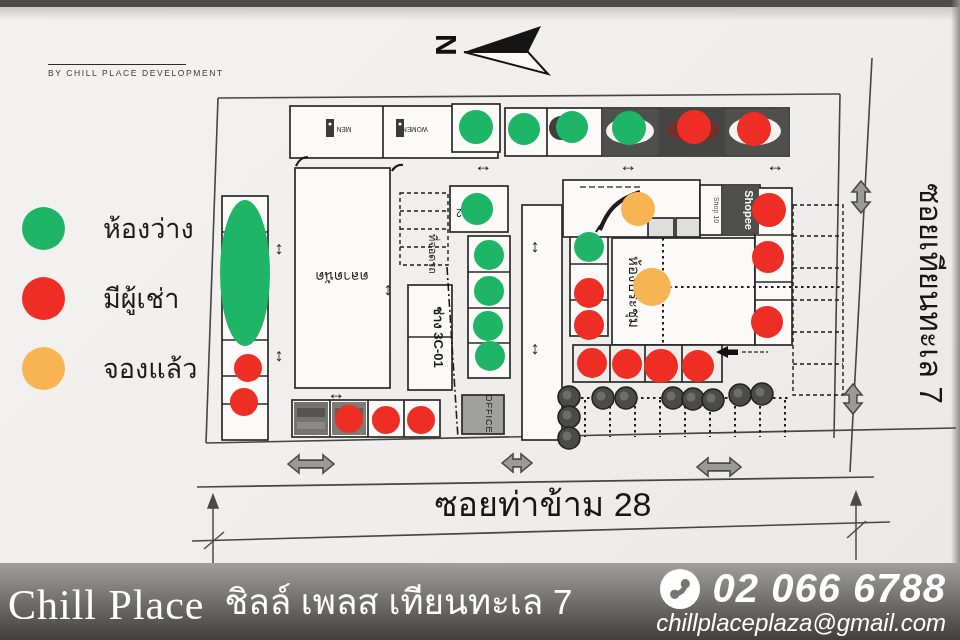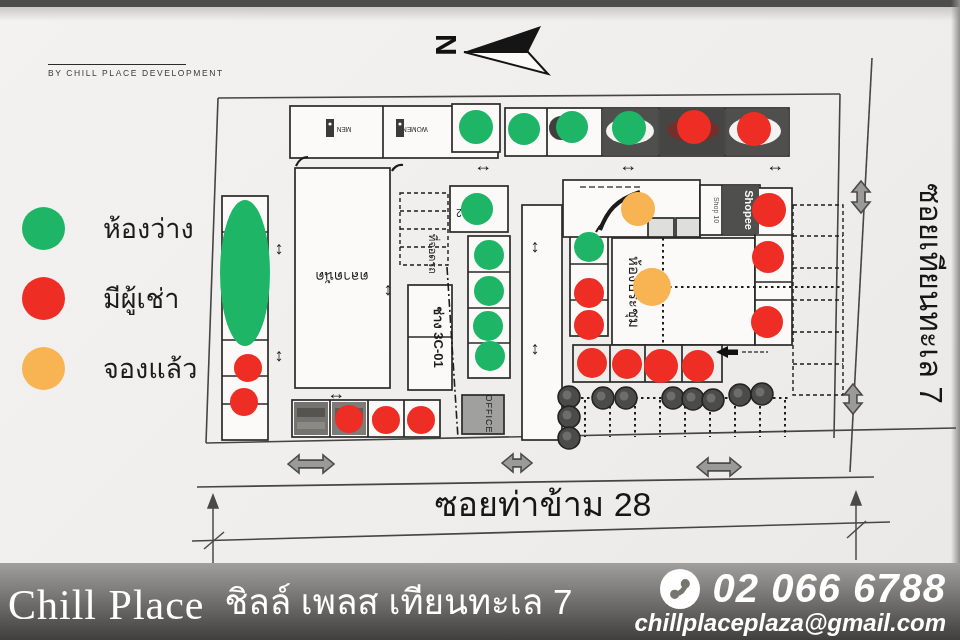--- a/index.html
+++ b/index.html
@@ -29,21 +29,21 @@
   
   .footer{position:absolute;left:0;bottom:0;width:100%;height:77px;
         background:linear-gradient(#a09f9d,#403f3d);
         display:flex;align-items:center;justify-content:space-between;color:#fff;}
   .footer-left{display:flex;align-items:flex-end;margin-left:8px;}
   .footer-brand{font-family:"Liberation Serif","DejaVu Serif",serif;font-size:42px;letter-spacing:1px;}
   .footer-subtitle{font-size:35px;margin-left:20px;font-weight:500;}
   .footer-right{display:flex;flex-direction:column;align-items:flex-end;margin-right:14px;margin-left:32px;}
   .footer-phone-row{display:flex;align-items:center;}
   .footer-phone{font-size:40px;font-weight:bold;font-style:italic;margin-left:12px;letter-spacing:1px;}
-  .footer-email{font-size:24px;font-weight:bold;font-style:italic;margin-top:-2px;}
+  .footer-email{font-size:24px;font-weight:normal;font-style:italic;margin-top:-2px;}
 </style>
 </head>
 <body>
 
 <div class="page">
   <div class="top-strip"></div>
   <div class="top-shadow"></div>
   <div class="right-edge"></div>
 
   <div class="logo">

